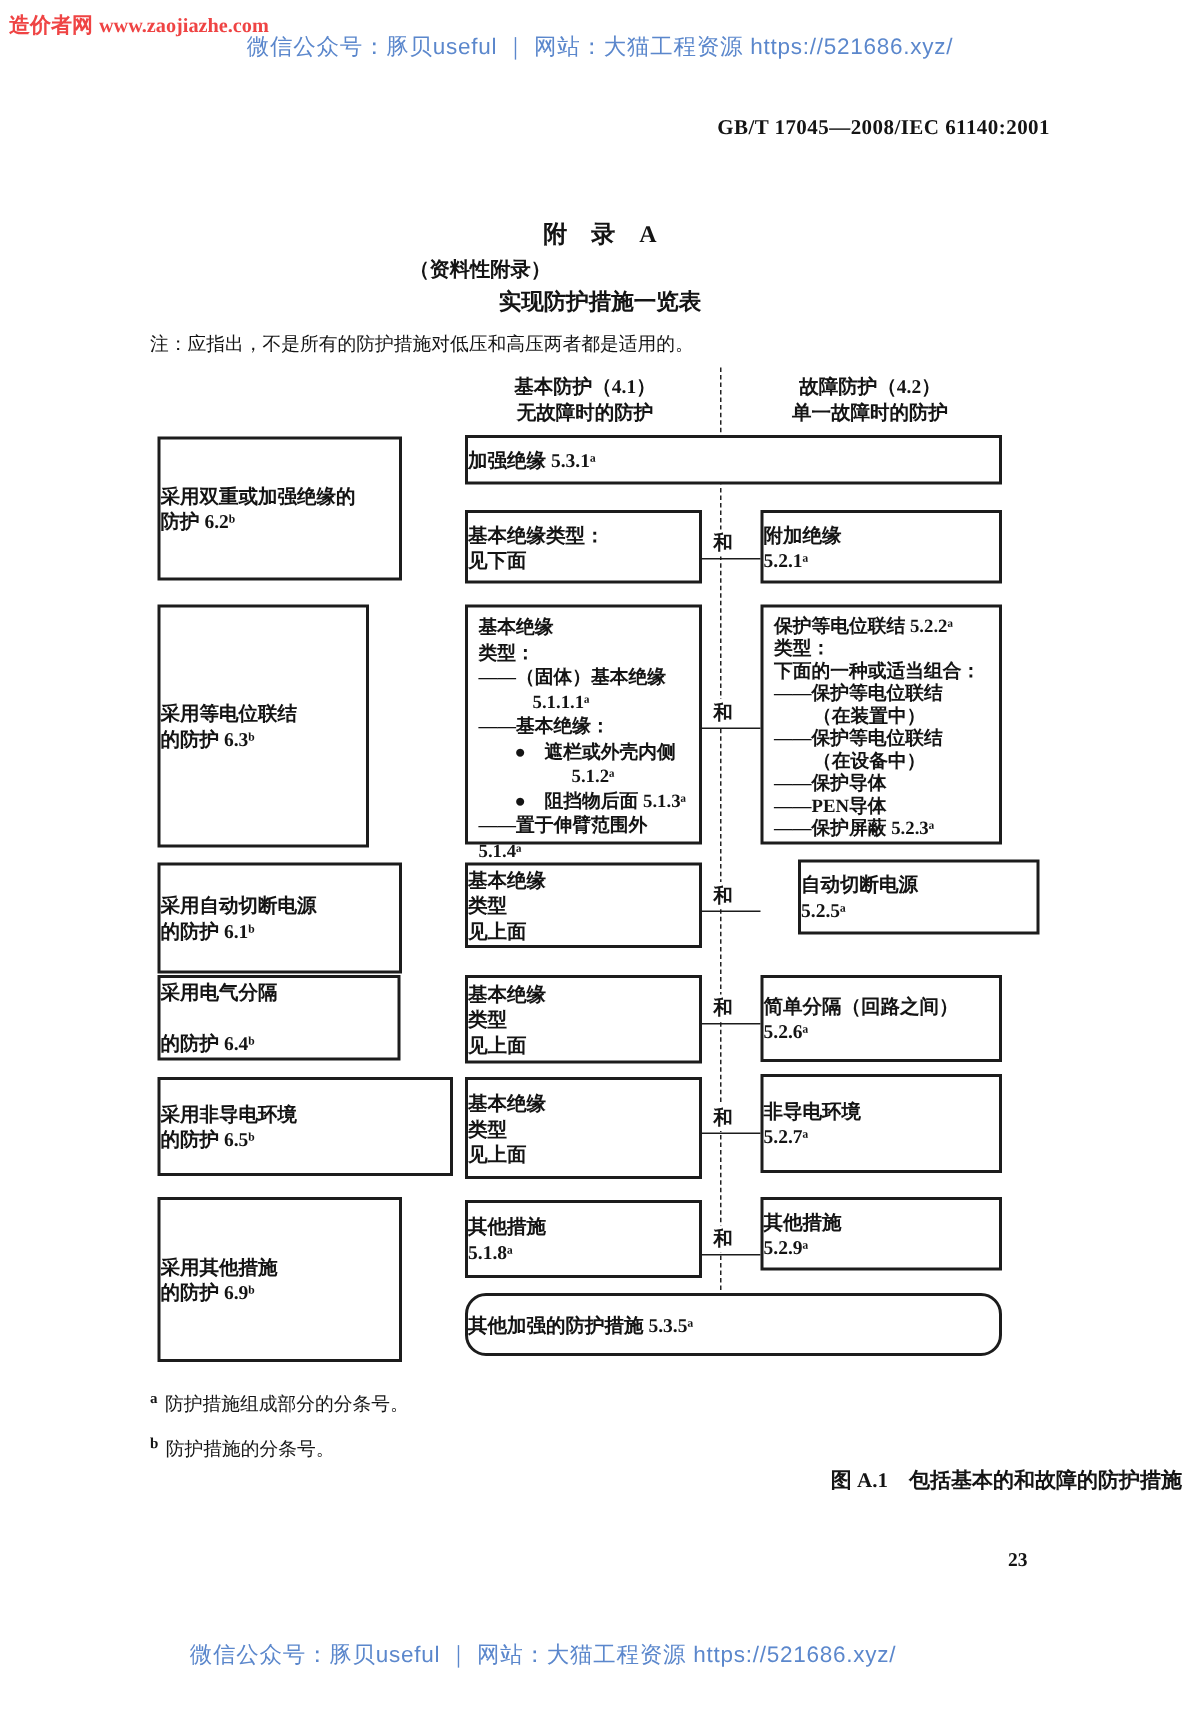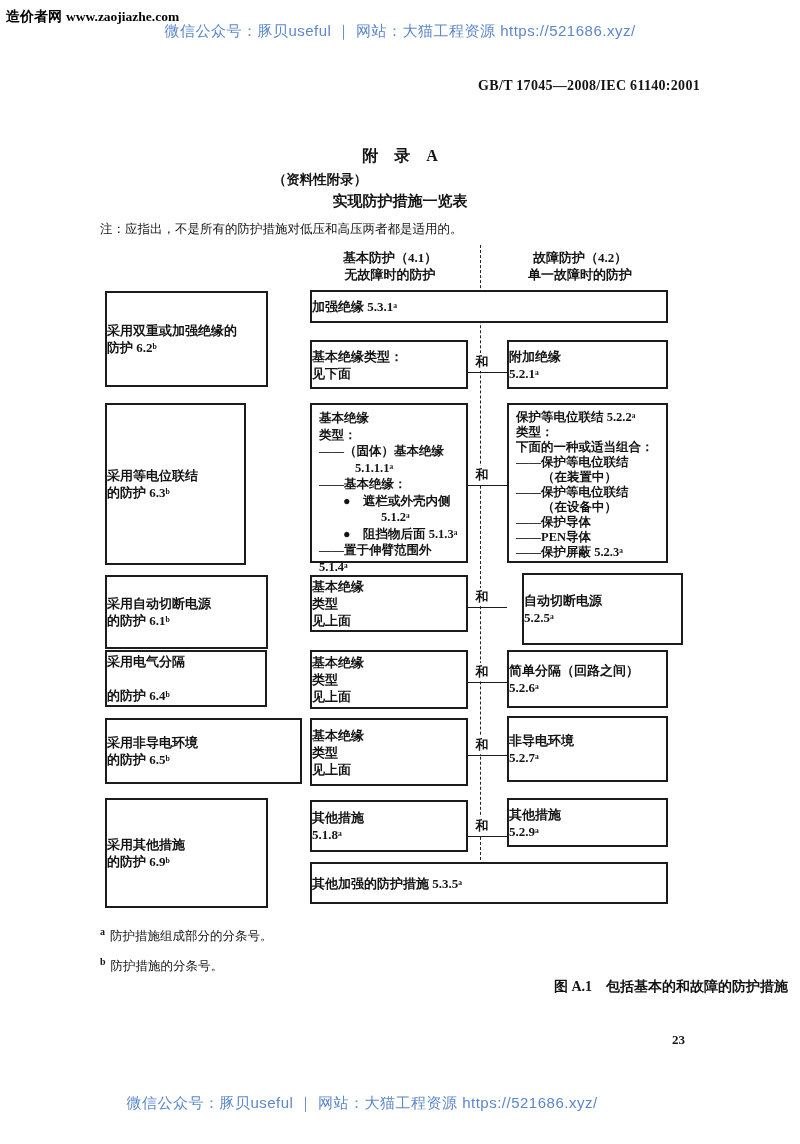--- a/index.html
+++ b/index.html
@@ -43,21 +43,21 @@
          background:#fff; z-index:3; }
   
   .footnote { position:absolute; left:100px; font-size:12.5px; }
   .fn-marker { font-size:10px; position:relative; top:-5px; margin-right:5px; font-weight:bold; }
   .caption { position:absolute; top:978px; left:0; width:788px; text-align:right; font-weight:bold; font-size:14px; }
   .pageno { position:absolute; top:1032px; left:672px; font-size:13px; font-weight:bold; }
 </style>
 </head>
 <body>
 
-<div class="wm-red" style="color: #000000;">
+<div class="wm-red" style="color: #ef4444;">
   <span>造价者网</span><span class="url">www.zaojiazhe.com</span>
 </div>
 <div class="banner top" style="color: rgb(91, 135, 204);">微信公众号：豚贝useful ｜ 网站：大猫工程资源 https://521686.xyz/</div>
 
 <div class="doc-number">GB/T 17045—2008/IEC 61140:2001</div>
 
 <div class="t1">附　录　A</div>
 <div class="t2">（资料性附录）</div>
 <div class="t3">实现防护措施一览表</div>
 <div class="note">注：应指出，不是所有的防护措施对低压和高压两者都是适用的。</div>
@@ -147,38 +147,38 @@
     <div>类型：</div>
     <div>下面的一种或适当组合：</div>
     <div>——保护等电位联结</div>
     <div class="padp">（在装置中）</div>
     <div>——保护等电位联结</div>
     <div class="padp">（在设备中）</div>
     <div>——保护导体</div>
     <div>——PEN导体</div>
     <div>——保护屏蔽 5.2.3ᵃ</div>
   </div>
-  <div class="bx" style="left:442px; top:328px; width:161px; height:72px;">
+  <div class="bx" style="left:452px; top:328px; width:161px; height:50px;">
     <div>自动切断电源</div>
     <div>5.2.5ᵃ</div>
   </div>
   <div class="bx" style="left:427px; top:405px; width:161px; height:58px;">
     <div>简单分隔（回路之间）</div>
     <div>5.2.6ᵃ</div>
   </div>
   <div class="bx" style="left:427px; top:471px; width:161px; height:66px;">
     <div>非导电环境</div>
     <div>5.2.7ᵃ</div>
   </div>
   <div class="bx" style="left:427px; top:553px; width:161px; height:49px;">
     <div>其他措施</div>
     <div>5.2.9ᵃ</div>
   </div>
 
-  <div class="bx" style="left:230px; top:617px; width:358px; height:42px;">
+  <div class="bx" style="left:230px; top:617px; width:358px; height:42px;border-radius:14px;">
     <div>其他加强的防护措施 5.3.5ᵃ</div>
   </div>
 
   <div class="conn" style="top:127px;"></div>
   <div class="and" style="top:108px;">和</div>
   <div class="conn" style="top:240px;"></div>
   <div class="and" style="top:221px;">和</div>
   <div class="conn" style="top:362px;"></div>
   <div class="and" style="top:343px;">和</div>
   <div class="conn" style="top:437px;"></div>

